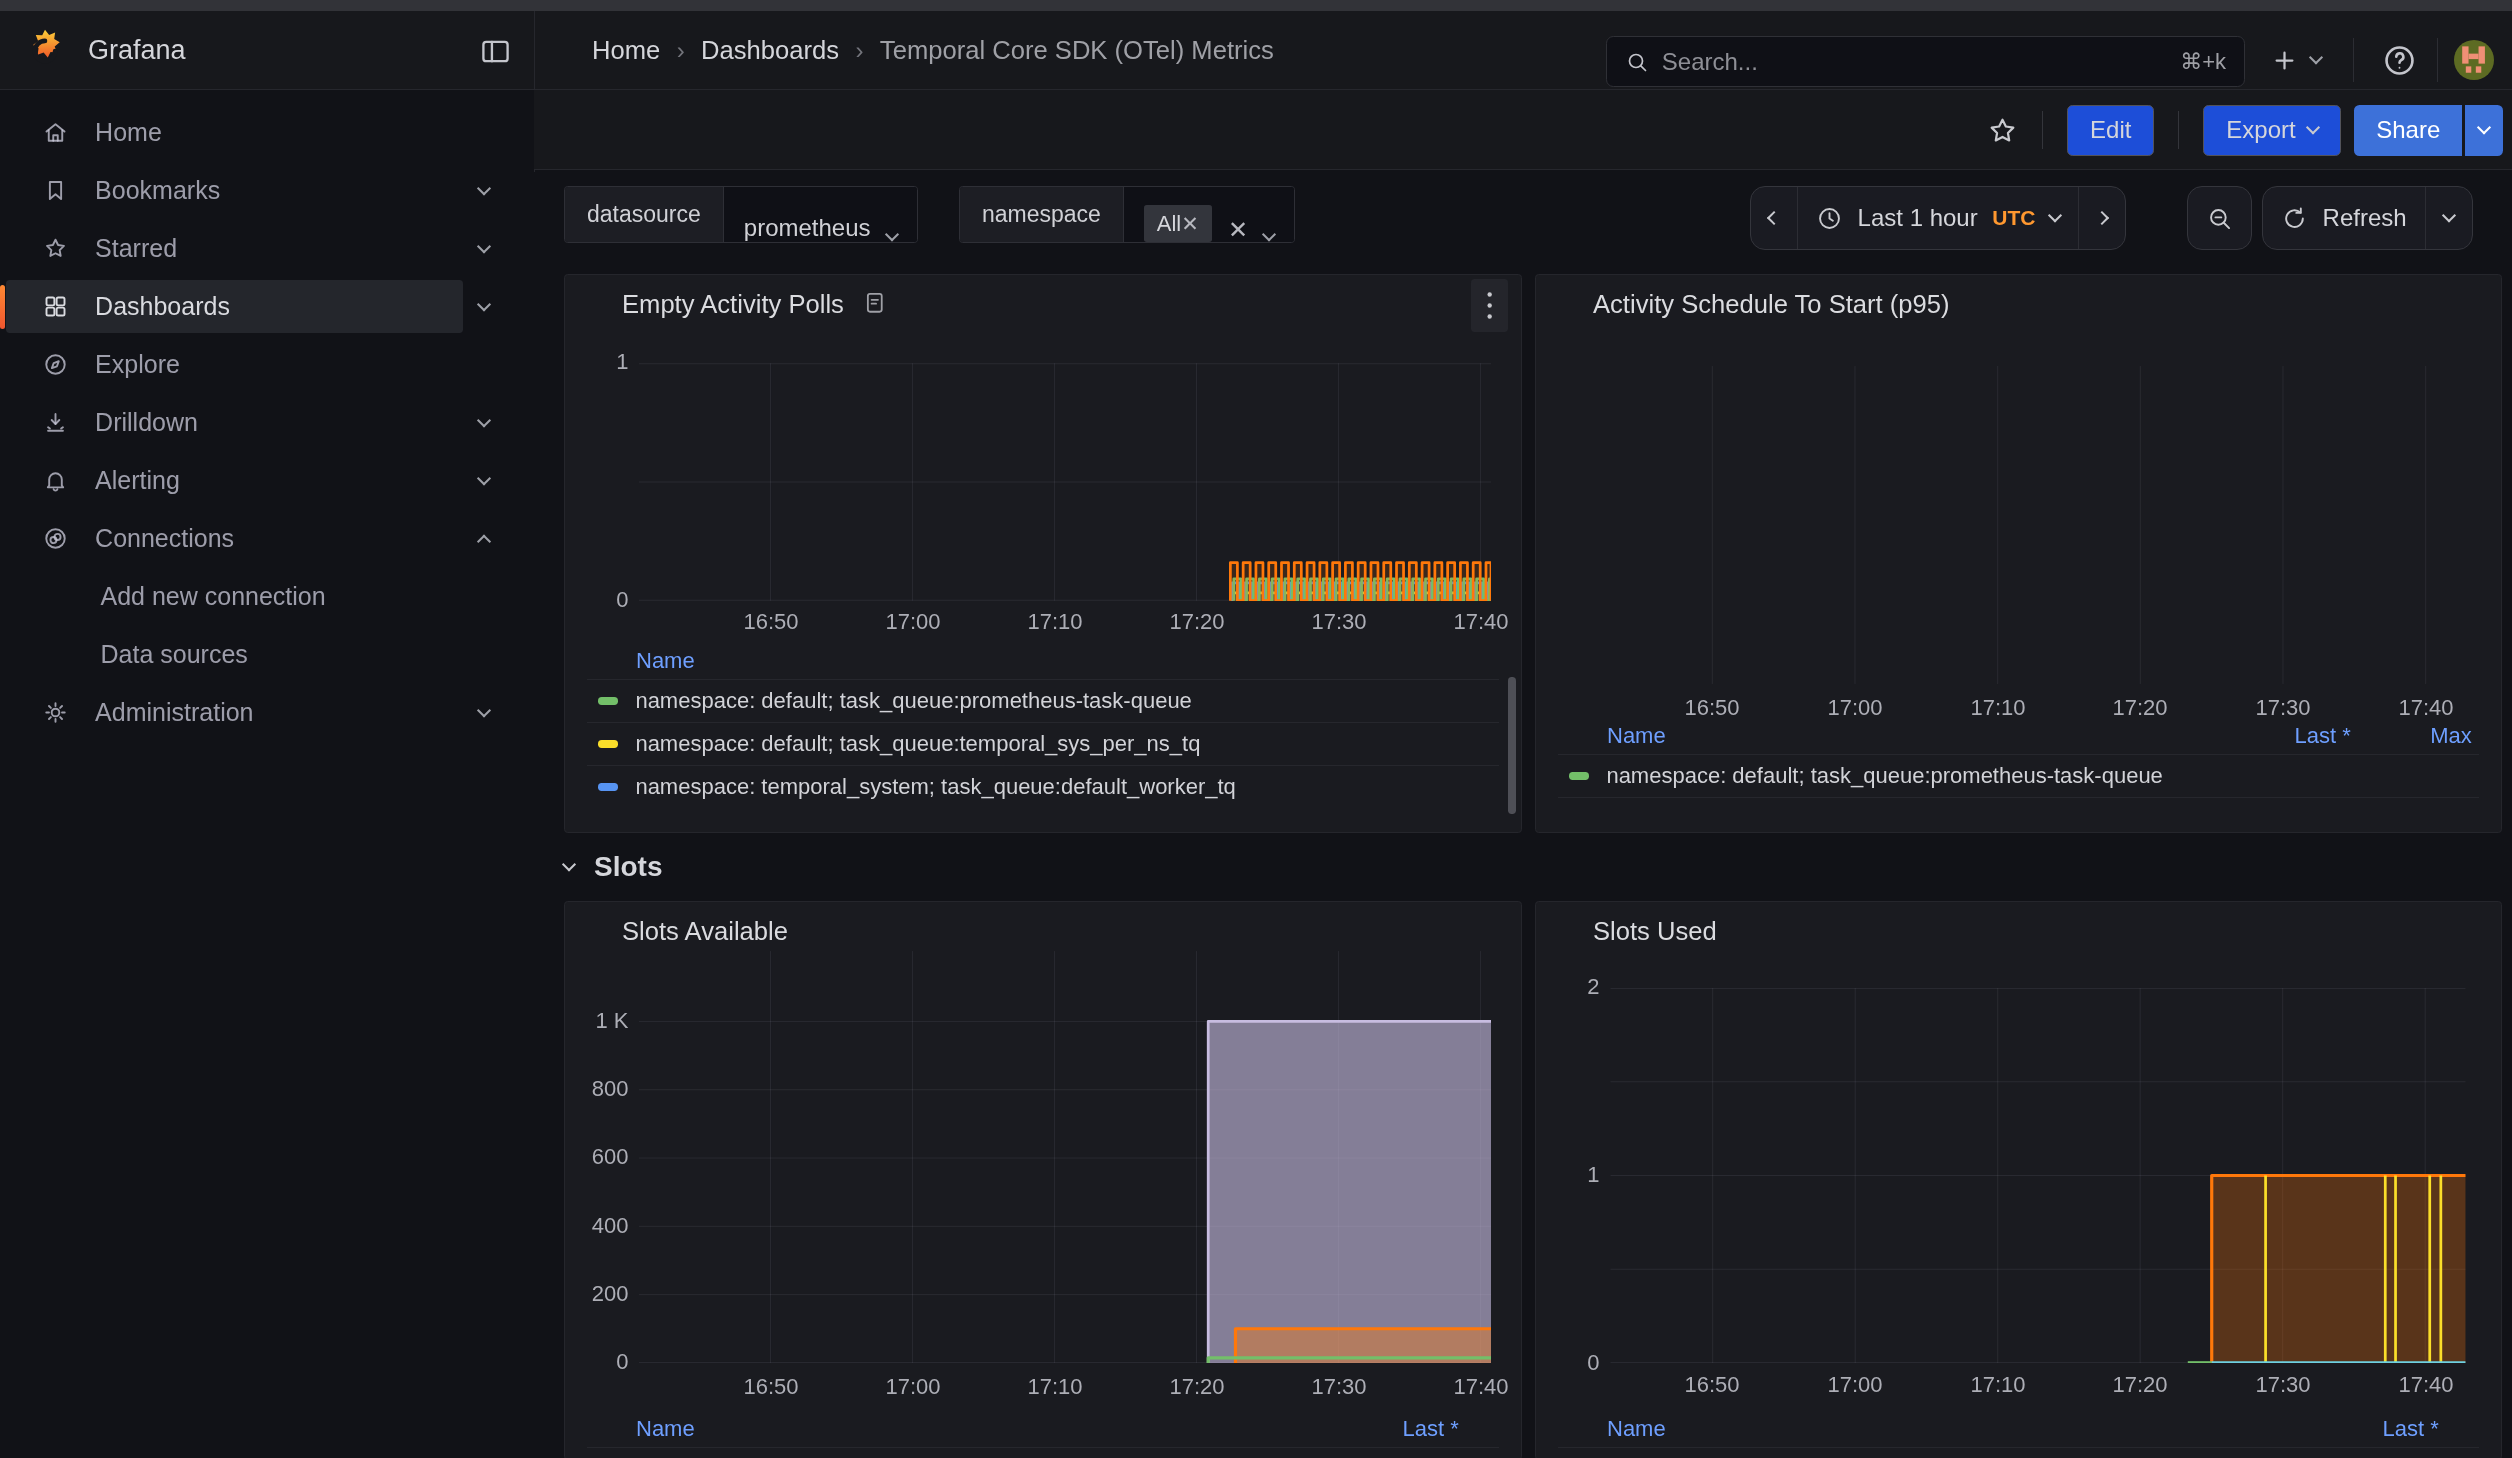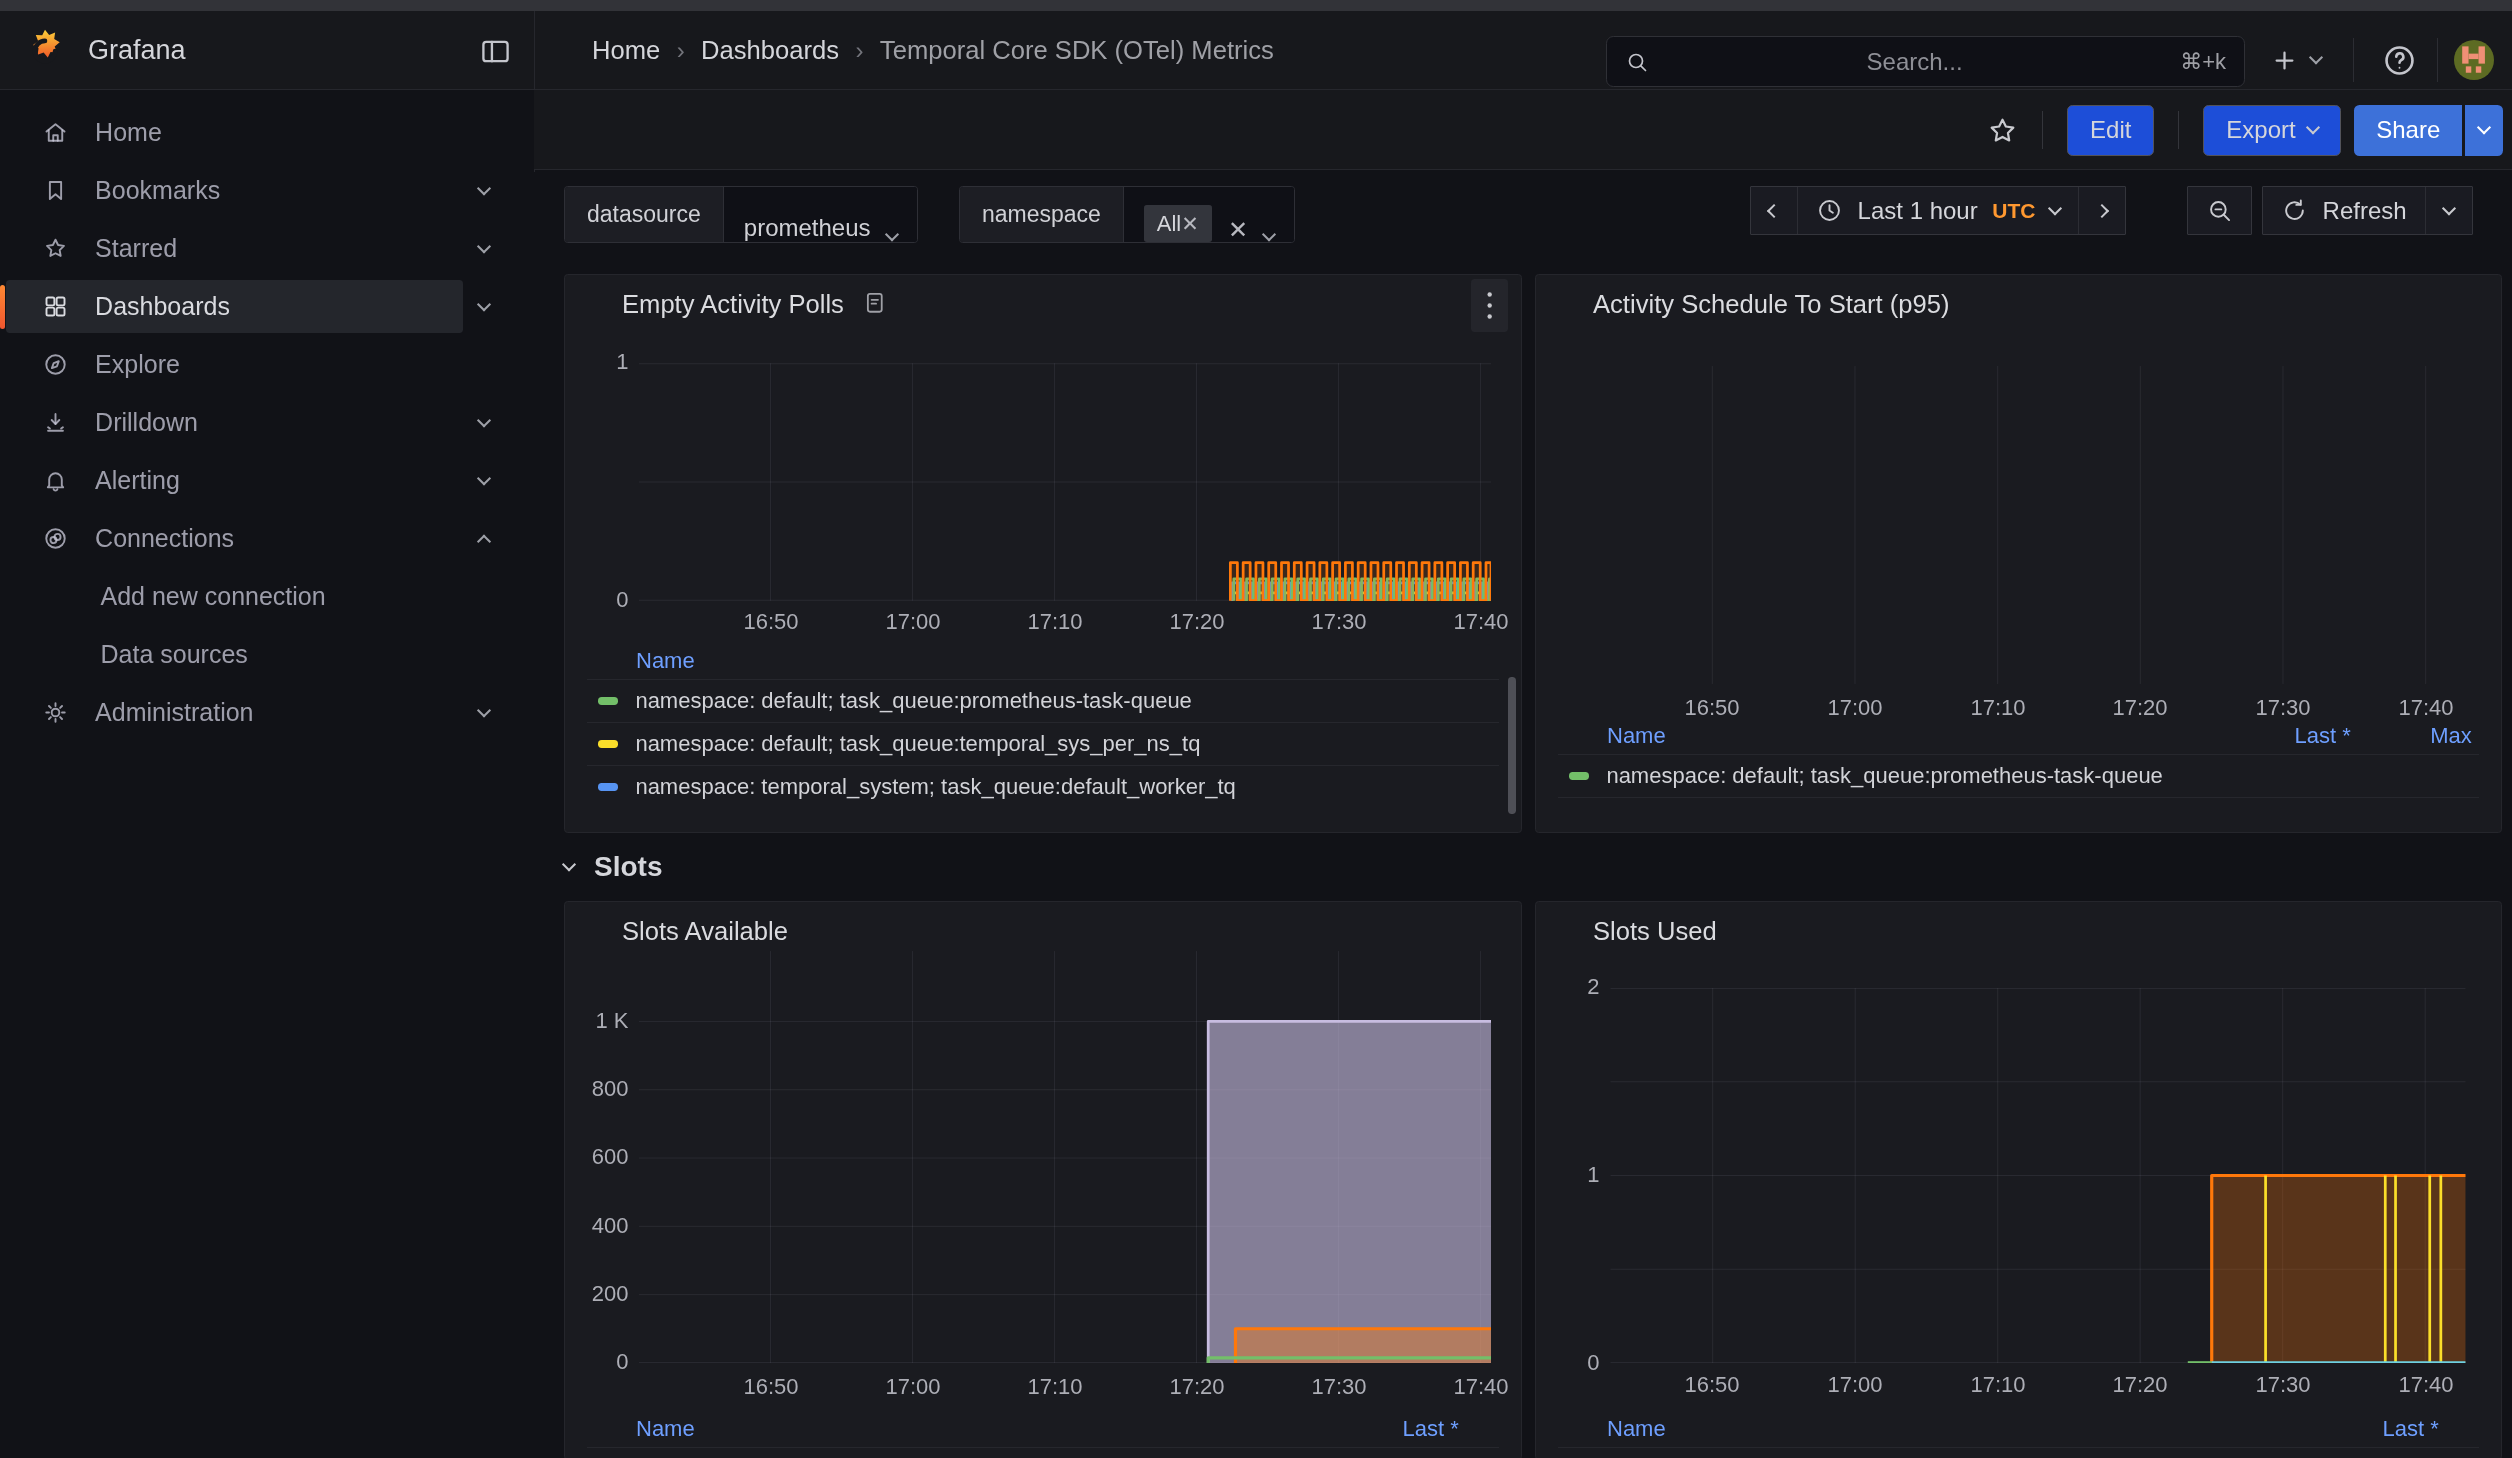--- a/index.html
+++ b/index.html
@@ -15,21 +15,21 @@
   .brand { position:absolute; left:22px; top:0; height:79px; display:flex; align-items:center; gap:20px; }
   .brand-label { font-size:27px; color:#D5D6DB; }
   .icon-btn { display:flex; align-items:center; justify-content:center; color:#C4C5CC; cursor:pointer; }
   .panel-toggle { position:absolute; left:475px; top:20px; width:40px; height:40px; }
   .crumbs { position:absolute; left:592px; top:0; height:79px; display:flex; align-items:center; gap:16.4px; font-size:25.6px; }
   .crumb { color:#D5D6DB; } .crumb.current { color:#9FA0A6; }
   .crumb-sep { color:#73747B; font-size:24px; }
   .searchbox { position:absolute; left:1606px; top:25px; width:639px; height:51px; background:#0F1016;
     border:0.9px solid #2F3036; border-radius:7.3px; display:flex; align-items:center; padding:0 18px; gap:12.8px; }
   .searchbox input { flex:1; background:transparent; border:none; outline:none; color:#C9CACF;
-    font-size:24px; font-family:inherit;text-align:center; }
+    font-size:24px; font-family:inherit; }
   .searchbox input::placeholder { color:#8E8F96; }
   .kbd { color:#9FA0A6; font-size:22px; }
   .nav-div { position:absolute; top:27px; width:0.9px; height:44px; background:#2C2D33; }
   .nav-plus { position:absolute; left:2271px; top:27px; height:44px; display:flex; align-items:center; gap:12.8px; }
   .nav-help { position:absolute; left:2377px; top:27px; width:44px; height:44px; }
   .avatar { position:absolute; left:2454px; top:29px; width:40px; height:40px; border-radius:50%; overflow:hidden; cursor:pointer; }
 
   
   .row2 { position:absolute; left:534px; top:90px; width:1978px; height:80px; background:#17181C; border-bottom:0.9px solid #26272D; }
   .row2-right { position:absolute; right:9px; top:0; height:80px; display:flex; align-items:center; }
@@ -63,21 +63,21 @@
   svg.oline { stroke:currentColor; fill:none; stroke-width:1.7; stroke-linecap:round; stroke-linejoin:round; }
 
   
   .vargroup { position:absolute; top:186px; height:57px; display:flex; border:0.9px solid #2E2F36; border-radius:3.7px; overflow:hidden; }
   .varlabel { display:flex; align-items:center; padding:0 22px; background:#1D1E24; color:#D0D1D6; font-size:23px; }
   .varvalue { display:flex; align-items:flex-end; gap:16.4px; padding:0 20px; background:#0F1016; color:#D0D1D6;
     font-size:24px; border-left:0.9px solid #2E2F36; cursor:pointer; }
   .chip { display:flex; align-items:center; background:#33353C; border-radius:2.7px; height:37px;
     padding:0 12.8px; font-size:22px; color:#D5D6DB; cursor:pointer; }
   .chip .x, .varvalue .x { color:#B7B8BF; font-size:21px; line-height:1; cursor:pointer; }
-  .btngroup { position:absolute; top:186px; height:49px; display:flex; border:0.9px solid #34353C; border-radius:1px;
+  .btngroup { position:absolute; top:186px; height:64px; display:flex; border:0.9px solid #34353C; border-radius:15px;
     overflow:hidden; background:#1A1B22; }
   .bg-cell { display:flex; align-items:center; justify-content:center; gap:14.6px; padding:0 18px;
     color:#D5D6DB; font-size:24px; cursor:pointer; }
   .bg-cell + .bg-cell { border-left:0.9px solid #2C2D34; }
   .utc { color:#FF9830; font-size:21px; font-weight:700; }
 
   
   .panel { position:absolute; background:#1A1B20; border:0.9px solid #25262C; border-radius:3.7px; overflow:hidden; }
   .ptitle-row { position:absolute; left:22px; top:14.6px; display:flex; align-items:flex-end; gap:18px;margin-left:35px; }
   .ptitle { font-size:25.6px; font-weight:500; color:#DBDCE0; cursor:pointer; }

